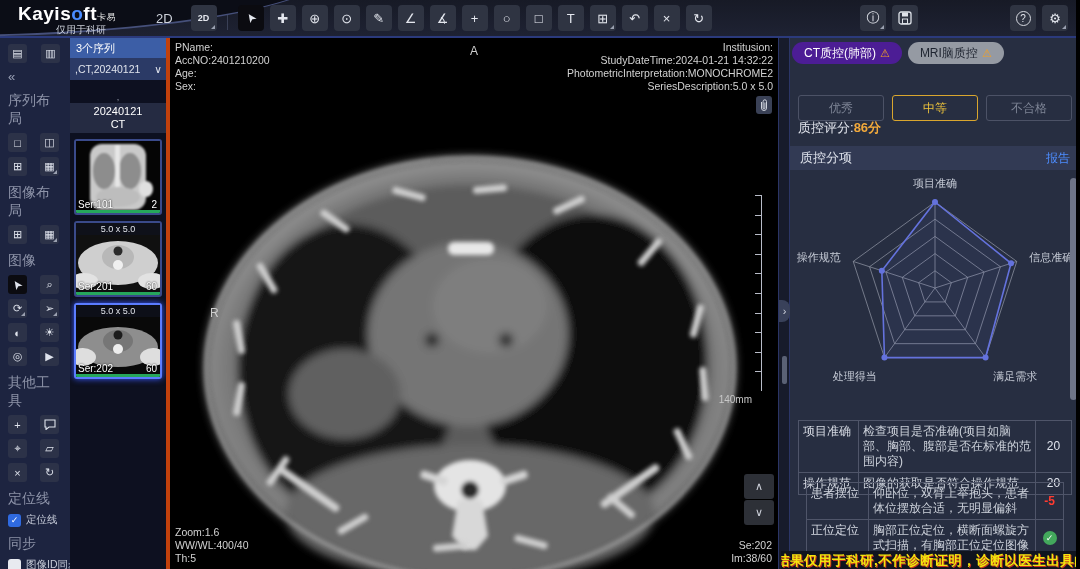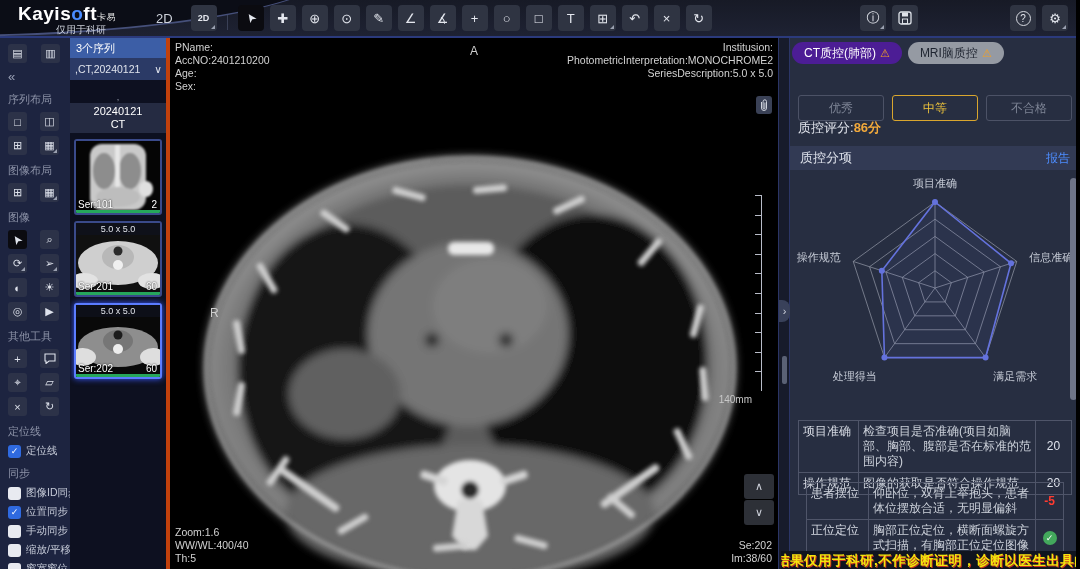--- a/index.html
+++ b/index.html
@@ -31,21 +31,21 @@
   .circ { border:1.5px solid #d6d9e0; border-radius:50%; width:15px; height:15px;
     display:flex; align-items:center; justify-content:center; font-size:10px; }
   .spacer { flex:1; }
   .gap86 { width:86px; flex:0 0 auto; }
 
   
   .sidebar { position:absolute; left:0; top:38px; width:70px; height:531px; background:#1d2440;
     padding:6px 0 0 8px; overflow:hidden; z-index:4; }
   .sb-toprow { display:flex; gap:14px; margin-bottom:6px; }
   .sb-collapse { font-size:13px; color:#9aa0b5; margin:2px 0 2px 0; cursor:pointer; }
-  .sb-label { font-size:11px; color:#8d93a8; margin:8px 12px 5px 0; }
+  .sb-label { font-size:14px; color:#8d93a8; margin:8px 12px 5px 0; }
   .sb-grid { display:grid; grid-template-columns:19px 19px; gap:5px 13px; }
   .sb-btn { position:relative; width:19px; height:19px; border-radius:3px; background:#2c3248;
     color:#dfe3ec; display:flex; align-items:center; justify-content:center; font-size:11px; cursor:pointer; }
   .sb-btn.active { background:#0b0b10; }
   .cbrow { display:flex; align-items:center; gap:5px; margin-bottom:5px; cursor:pointer; }
   .cb { width:13px; height:13px; border-radius:3px; background:#e8eaf0; display:flex;
     align-items:center; justify-content:center; flex:0 0 auto; }
   .cb i { font-style:normal; font-size:9px; color:transparent; }
   .cb.on { background:#2f6ae0; }
   .cb.on i { color:#fff; }
@@ -473,20 +473,21 @@
     </svg>
 
     <div class="ovl ovl-tl">
       <div>PName:</div>
       <div>AccNO:2401210200</div>
       <div>Age:</div>
       <div>Sex:</div>
     </div>
     <div class="ovl ovl-tr">
       <div>Institusion:</div>
+      <div>StudyDateTime:2024-01-21 14:32:22</div>
       <div>PhotometricInterpretation:MONOCHROME2</div>
       <div>SeriesDescription:5.0 x 5.0</div>
     </div>
     <div class="link-btn">
       <svg width="10" height="13" viewBox="0 0 10 13">
         <path d="M2.5 3 v6 a2.5 2.5 0 0 0 5 0 V2.5 a1.7 1.7 0 0 0 -3.4 0 V9 a0.9 0.9 0 0 0 1.8 0 V3.5" fill="none" stroke="#cfd3dc" stroke-width="1"></path>
       </svg>
     </div>
     <div class="ovl ovl-bl">
       <div>Zoom:1.6</div>

